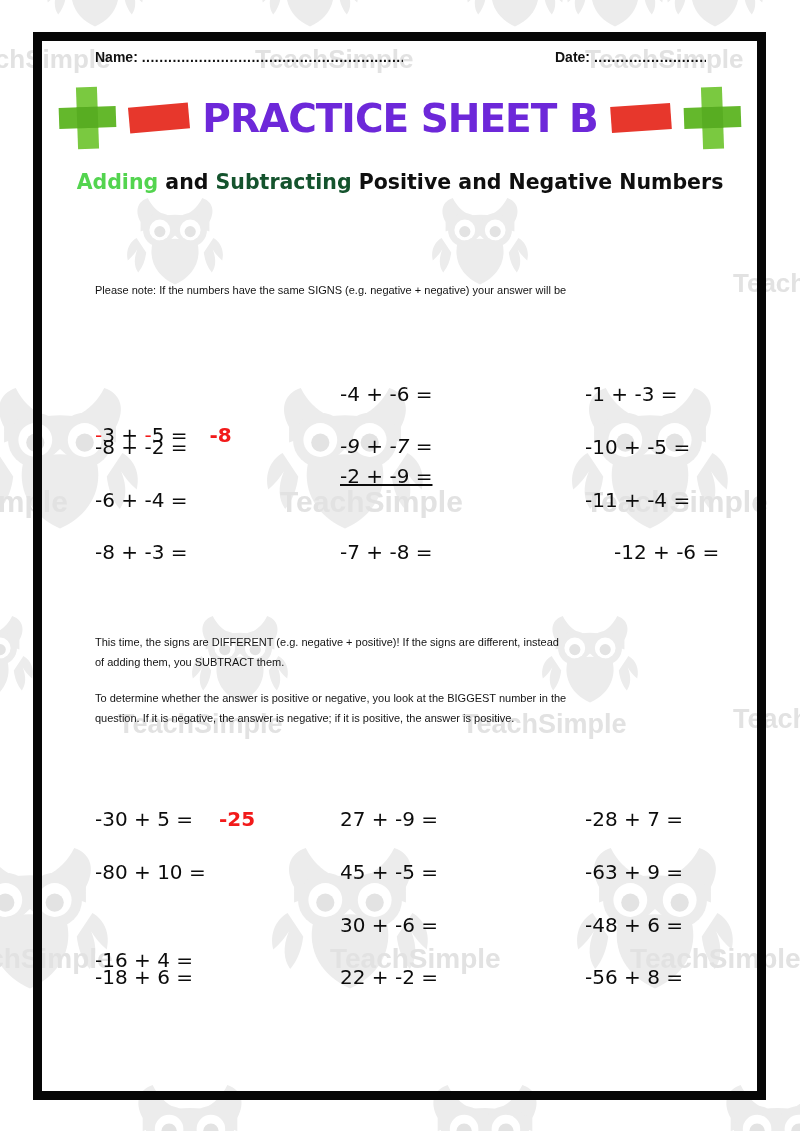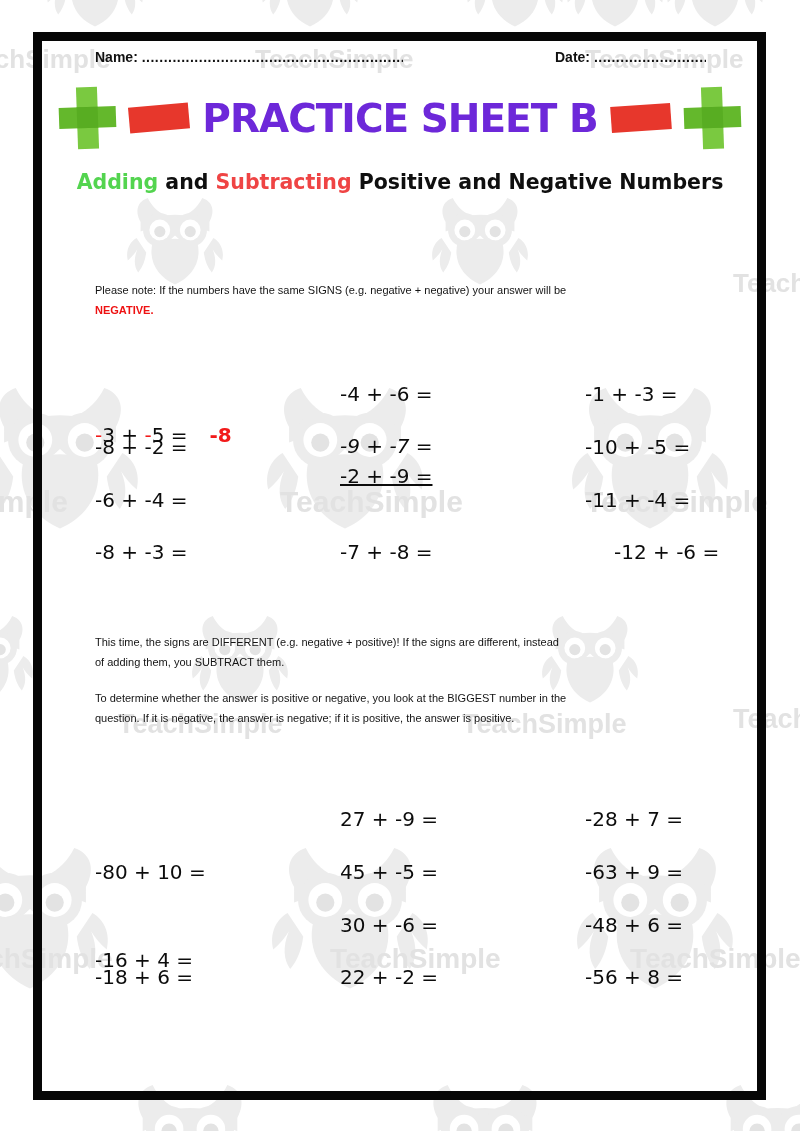--- a/index.html
+++ b/index.html
@@ -40,21 +40,21 @@
   .minus{width:60px;height:26px;background:#e7372c;flex:0 0 auto;}
   .minus.a{transform:rotate(-5deg);}
   .minus.b{transform:rotate(-4deg);}
   .title-text{font-size:39px;font-weight:900;letter-spacing:-1px;white-space:nowrap;
               font-family:"DejaVu Sans",sans-serif;color:#6d28d9;}
 
   
   .subtitle{position:absolute;left:42px;top:170px;width:716px;text-align:center;
             font-size:20.5px;font-weight:bold;white-space:nowrap;}
   .subtitle .g{color:var(--green);}
-  .subtitle .r{color:#ef4444;}
+  .subtitle .r{color:#14532d;}
 
   
   .para{position:absolute;left:95px;font-family:"Liberation Sans",sans-serif;
         font-size:11px;color:#141414;}
   .para .line{white-space:nowrap;line-height:20px;}
   .note{top:280px;}
   .note .hl{color:#ee1111;font-weight:bold;}
   .p2{top:632px;}
   .p3{top:688px;}
 
@@ -157,21 +157,20 @@
           <div class="c"></div>
         </div>
     </div>
 
     <div class="subtitle">
       <span class="g">Adding</span><span> and </span><span class="r">Subtracting</span><span> Positive and Negative Numbers</span>
     </div>
 
     <div class="para note">
       <div class="line">Please note: If the numbers have the same SIGNS (e.g. negative + negative) your answer will be</div>
-      <div class="line hl">NEGATIVE.</div>
     </div>
 
     <div class="cell" style="left:95px;top:382px;margin-top:41px;">
       <span class="rm">-</span><span>3 + </span><span class="rm">-</span><span>5 =</span><span class="answer ans1">-8</span>
     </div>
     <div class="cell" style="left:340px;top:382px;">-4 + -6 =</div>
     <div class="cell" style="left:585px;top:382px;">-1 + -3 =</div>
     <div class="cell" style="left:95px;top:435px;">-8 + -2 =</div>
     <div class="cell" style="left:340px;top:434px;font-style:italic;">-9 + -7 =</div>
     <div class="cell" style="left:585px;top:435px;">-10 + -5 =</div>
@@ -184,20 +183,23 @@
 
     <div class="para p2">
       <div class="line">This time, the signs are DIFFERENT (e.g. negative + positive)! If the signs are different, instead</div>
       <div class="line">of adding them, you SUBTRACT them.</div>
     </div>
     <div class="para p3">
       <div class="line">To determine whether the answer is positive or negative, you look at the BIGGEST number in the</div>
       <div class="line">question. If it is negative, the answer is negative; if it is positive, the answer is positive.</div>
     </div>
 
+    <div class="cell" style="left:95px;top:807px;">
+      <span>-30 + 5 =</span><span class="answer ans2">-25</span>
+    </div>
     <div class="cell" style="left:340px;top:807px;">27 + -9 =</div>
     <div class="cell" style="left:585px;top:807px;">-28 + 7 =</div>
     <div class="cell" style="left:95px;top:860px;">-80 + 10 =</div>
     <div class="cell" style="left:340px;top:860px;">45 + -5 =</div>
     <div class="cell" style="left:585px;top:860px;">-63 + 9 =</div>
     <div class="cell" style="left:95px;top:948px;">-16 + 4 =</div>
     <div class="cell" style="left:340px;top:913px;">30 + -6 =</div>
     <div class="cell" style="left:585px;top:913px;">-48 + 6 =</div>
     <div class="cell" style="left:95px;top:965px;">-18 + 6 =</div>
     <div class="cell" style="left:340px;top:965px;">22 + -2 =</div>

